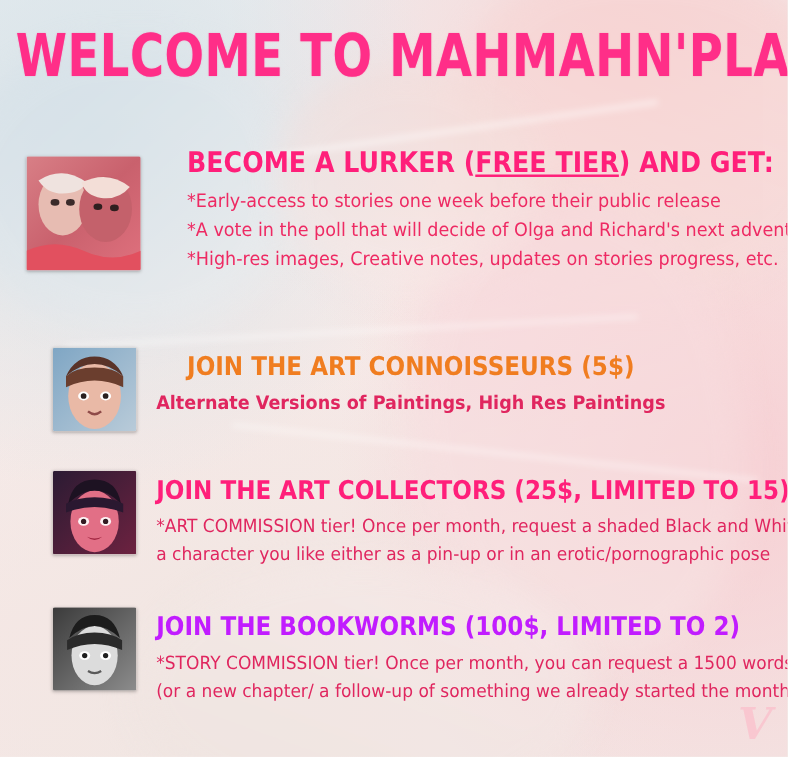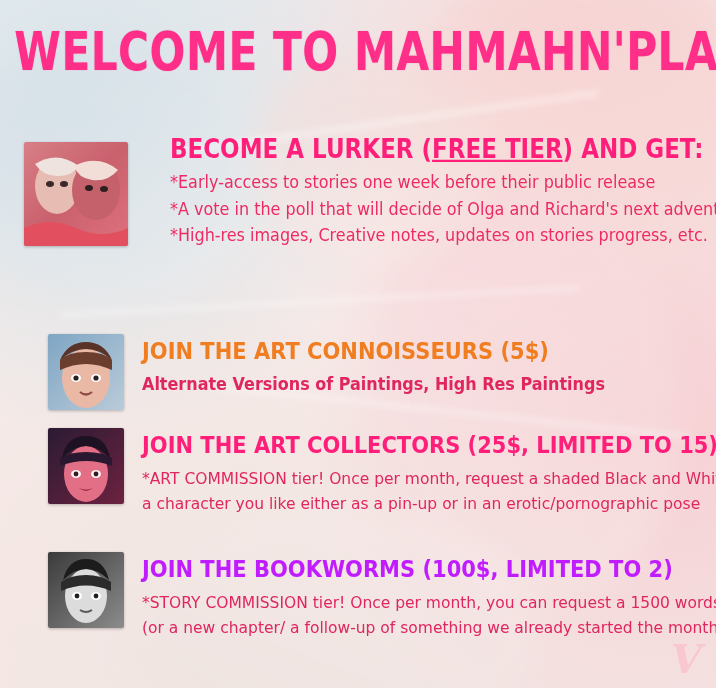--- a/index.html
+++ b/index.html
@@ -110,21 +110,21 @@
   .tier-lines.bold { font-weight: bold; }
   .tier-lines div { white-space: nowrap; }
 
   
   #tier-lurker { left: 24px; top: 130px; }
   #tier-lurker .thumb { margin-top: 12px; }
   #tier-lurker .tier-head { color: #ff1f7a; font-size: 23px; margin-left: 24px;}
   #tier-lurker .tier-lines { margin-left: 24px; color: #ee2a63; font-size: 16px; }
 
   
-  #tier-connoisseurs { left: 48px; top: 334px; }
+  #tier-connoisseurs { left: 48px; top: 316px; text-align: center; }
   #tier-connoisseurs .thumb { width: 76px; height: 76px; flex-basis: 76px; }
   #tier-connoisseurs .tier-head { color: #f07d20; }
   #tier-connoisseurs .tier-lines { color: #e0265f; font-weight: bold; font-size: 16px; }
 
   
   #tier-collectors { left: 48px; top: 428px; }
   #tier-collectors .thumb { width: 76px; height: 76px; flex-basis: 76px; }
   #tier-collectors .tier-head { color: #ff1f7a; }
   #tier-collectors .tier-lines { color: #e0265f; }
 

